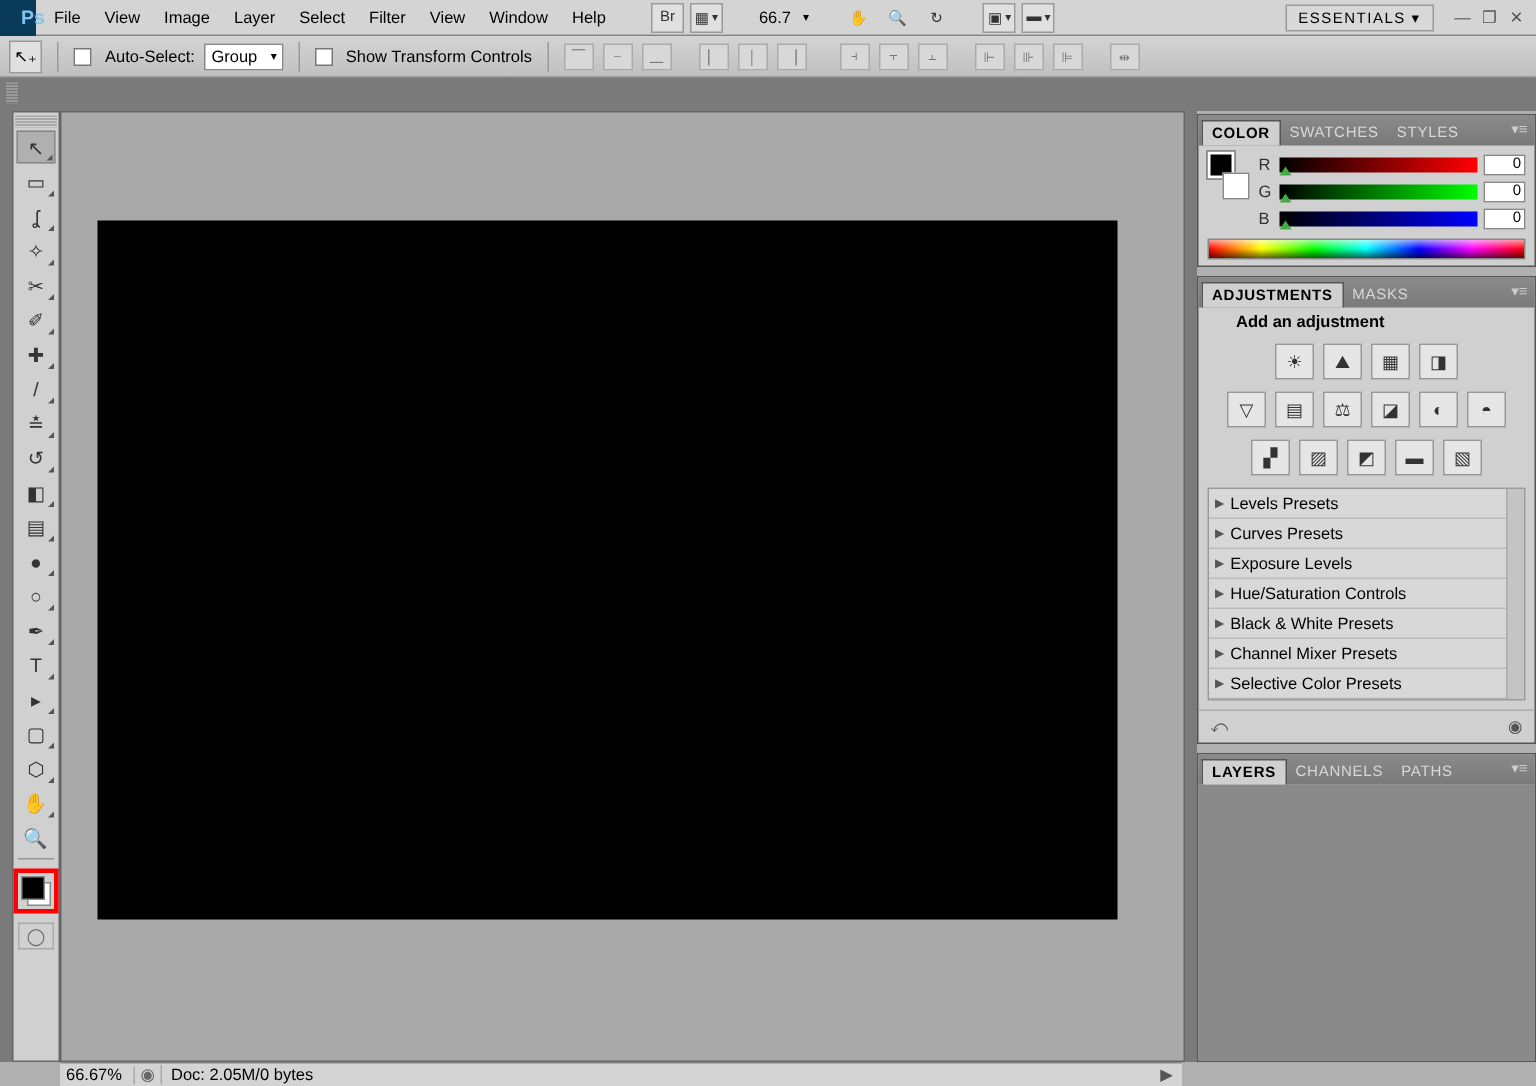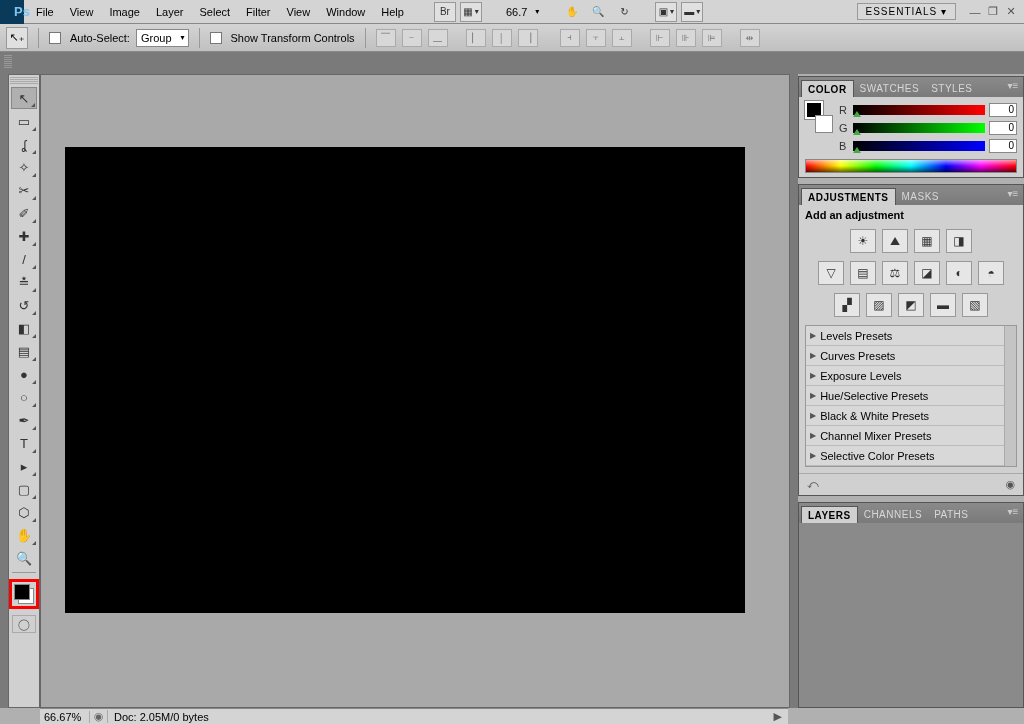--- a/index.html
+++ b/index.html
@@ -70,21 +70,21 @@
 .slider-track { flex:1; height:10px; position:relative; }
 .slider-track.red { background:linear-gradient(to right,#000,#f00); }
 .slider-track.green { background:linear-gradient(to right,#000,#0f0); }
 .slider-track.blue { background:linear-gradient(to right,#000,#00f); }
 .slider-thumb { position:absolute; left:0; bottom:-2px; width:0; height:0; border-left:4px solid transparent; border-right:4px solid transparent; border-bottom:6px solid #4a4; }
 .slider-val { width:28px; height:14px; background:#fff; border:1px solid #888; text-align:right; padding-right:2px; font-size:10px; line-height:12px; }
 .color-ramp { height:14px; margin-top:4px; background:linear-gradient(to right,#f00,#ff0,#0f0,#0ff,#00f,#f0f,#f00); border:1px solid #888; position:relative; }
 .color-ramp::before { content:""; position:absolute; inset:0; background:linear-gradient(to bottom,rgba(255,255,255,0.6),transparent 50%,rgba(0,0,0,0.6)); }
 
 
-.adj-title { font-weight:bold; padding:4px 6px; font-size:11px; }
+.adj-title { font-weight:bold; padding:4px 6px; font-size:11px;margin-left:19px; }
 .adj-row { display:flex; justify-content:center; gap:6px; padding:4px 0; }
 .adj-btn { width:26px; height:24px; border:1px solid #999; background:#e6e6e6; display:flex; align-items:center; justify-content:center; font-size:12px; color:#333; }
 .preset-list { margin:4px 6px 6px 6px; border:1px solid #999; background:#d8d8d8; max-height:160px; overflow:hidden; position:relative; }
 .preset-item { height:20px; border-bottom:1px solid #bbb; display:flex; align-items:center; padding:0 4px; gap:4px; font-size:11px; }
 .preset-arrow { font-size:8px; color:#555; }
 .preset-scroll { position:absolute; right:0; top:0; width:12px; height:100%; background:#c4c4c4; border-left:1px solid #aaa; }
 .adj-footer { height:22px; border-top:1px solid #aaa; display:flex; align-items:center; justify-content:space-between; padding:0 8px; color:#555; }
 
 
 .layers-empty { flex:1; background:#8a8a8a; }
@@ -288,21 +288,21 @@
             <div class="preset-item">
               <span class="preset-arrow">▶</span>
               <span>Curves Presets</span>
             </div>
             <div class="preset-item">
               <span class="preset-arrow">▶</span>
               <span>Exposure Levels</span>
             </div>
             <div class="preset-item">
               <span class="preset-arrow">▶</span>
-              <span>Hue/Selective Presets</span>
+              <span>Hue/Saturation Controls</span>
             </div>
             <div class="preset-item">
               <span class="preset-arrow">▶</span>
               <span>Black &amp; White Presets</span>
             </div>
             <div class="preset-item">
               <span class="preset-arrow">▶</span>
               <span>Channel Mixer Presets</span>
             </div>
             <div class="preset-item">

